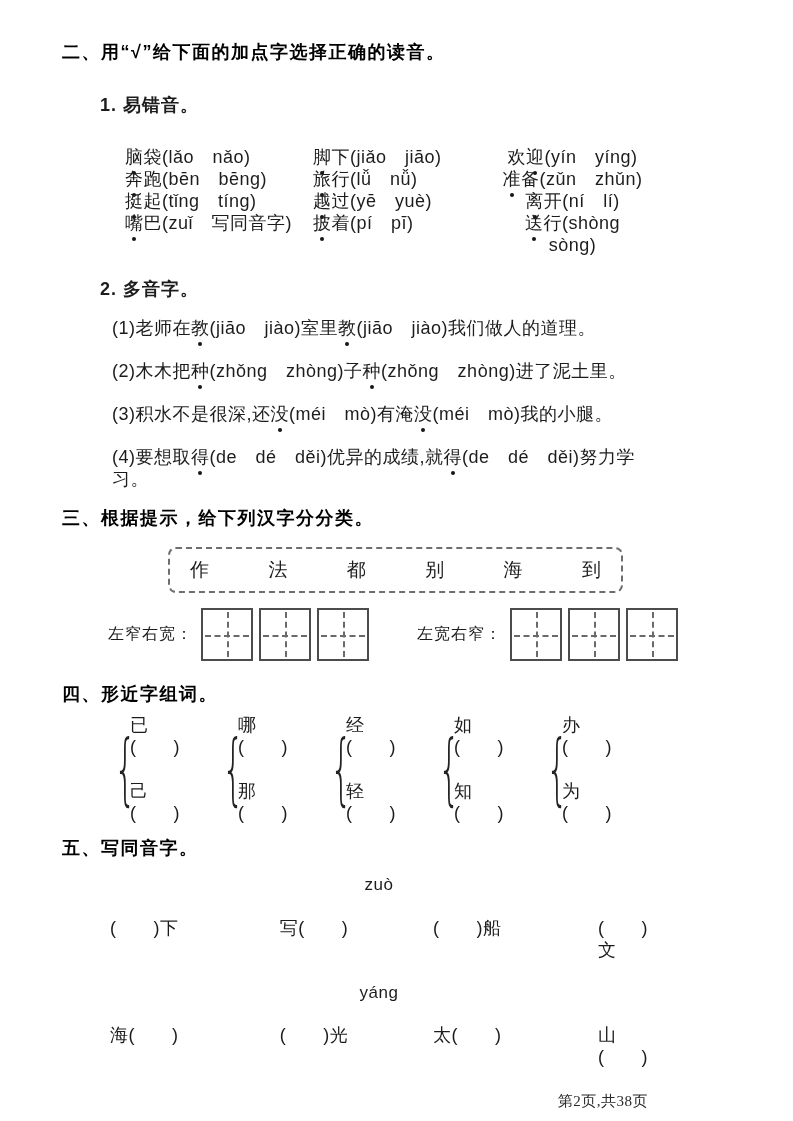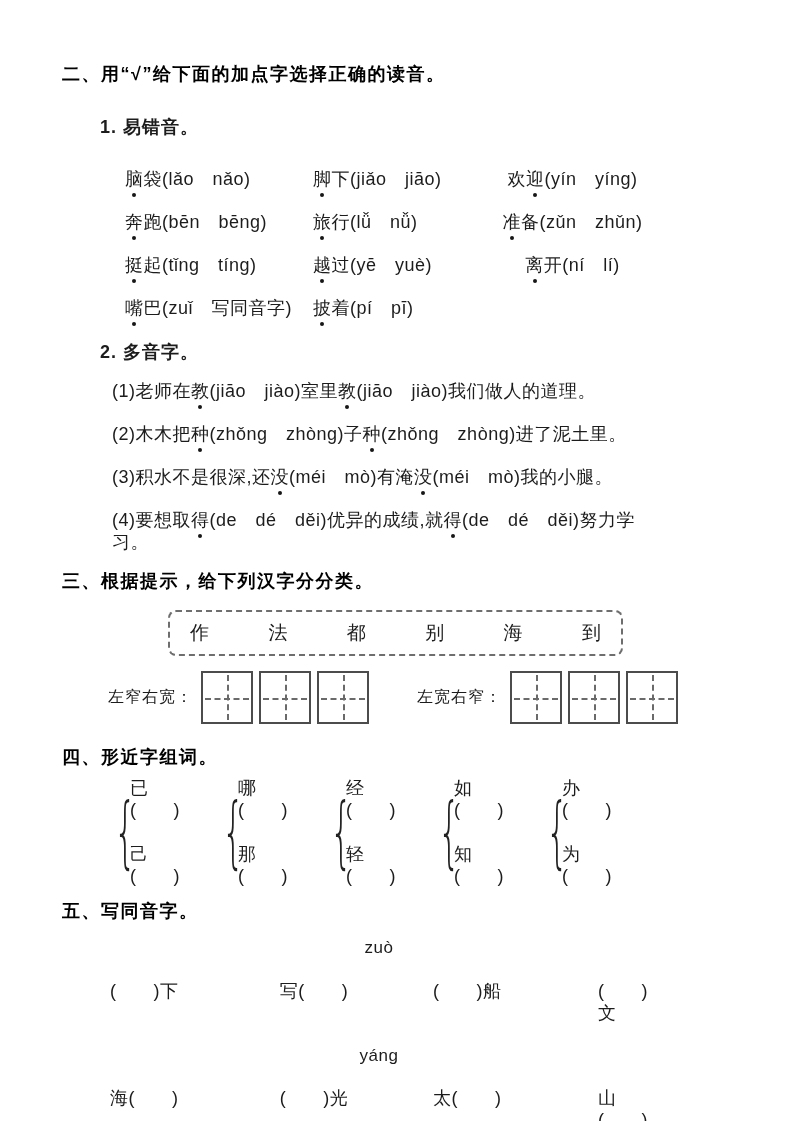--- a/index.html
+++ b/index.html
@@ -2,35 +2,35 @@
 <html><head>
 <meta charset="utf-8">
 <style>
   * { margin:0; padding:0; box-sizing:border-box; }
   html,body { background:#ffffff; }
   body {
     width:793px; height:1121px; overflow:hidden;
     font-family:"Liberation Sans", sans-serif;
     color:#1c1c1c;
   }
-  .sheet { width:708px; height:1121px; padding:62px 60px 0 62px; position:relative; }
+  .sheet { width:708px; height:1121px; padding:40px 60px 0 62px; position:relative; }
 
   .h-main {
     font-size:18px; line-height:24px; font-weight:bold; color:#000;
     letter-spacing:1.5px;
   }
   .m16 { margin-top:16px; } .m21h { margin-top:21px; } .m12 { margin-top:12px; }
 
   .sub {
     font-size:18px; line-height:22px; font-weight:bold; letter-spacing:1px;
     padding-left:38px; margin-top:30px;
   }
   .sub2 { margin-top:22px; }
 
-  .word-row { display:flex; padding-left:63px; margin-top:21px; font-size:18px; line-height:22px; letter-spacing:0.5px; }
+  .word-row { display:flex; padding-left:63px; font-size:18px; line-height:22px; letter-spacing:0.5px; }
   .word-row.first { margin-top:30px; }
   .w.c1 { width:188px; } .w.c2 { width:184px; } .w.c3 { flex:1;text-align:center; }
 
   .dchar { position:relative; display:inline-block; }
   .dchar::after {
     content:""; position:absolute; left:50%; bottom:-7px;
     width:4px; height:4px; margin-left:-2px; border-radius:50%; background:#161616;
   }
 
   .sentence { padding-left:50px; margin-top:21px; font-size:18px; line-height:22px; letter-spacing:0.5px; }
@@ -96,20 +96,21 @@
     <span class="w c3"><span></span><span class="dchar">准</span><span>备(zǔn　zhǔn)</span></span>
   </div>
   <div class="word-row">
     <span class="w c1"><span></span><span class="dchar">挺</span><span>起(tǐng　tíng)</span></span>
     <span class="w c2"><span></span><span class="dchar">越</span><span>过(yē　yuè)</span></span>
     <span class="w c3"><span></span><span class="dchar">离</span><span>开(ní　lí)</span></span>
   </div>
   <div class="word-row">
     <span class="w c1"><span></span><span class="dchar">嘴</span><span>巴(zuǐ　写同音字)</span></span>
     <span class="w c2"><span></span><span class="dchar">披</span><span>着(pí　pī)</span></span>
+    <span class="w c3"><span></span><span class="dchar">送</span><span>行(shòng　sòng)</span></span>
   </div>
 
   <div class="sub sub2">2. 多音字。</div>
 
   <div class="sentence first"><span>(1)老师在</span><span class="dchar">教</span><span>(jiāo　jiào)室里</span><span class="dchar">教</span><span>(jiāo　jiào)我们做人的道理。</span></div>
   <div class="sentence"><span>(2)木木把</span><span class="dchar">种</span><span>(zhǒng　zhòng)子</span><span class="dchar">种</span><span>(zhǒng　zhòng)进了泥土里。</span></div>
   <div class="sentence"><span>(3)积水不是很深,还</span><span class="dchar">没</span><span>(méi　mò)有淹</span><span class="dchar">没</span><span>(méi　mò)我的小腿。</span></div>
   <div class="sentence"><span>(4)要想取</span><span class="dchar">得</span><span>(de　dé　děi)优异的成绩,就</span><span class="dchar">得</span><span>(de　dé　děi)努力学习。</span></div>
 
   <div class="h-main m16">三、根据提示，给下列汉字分分类。</div>

